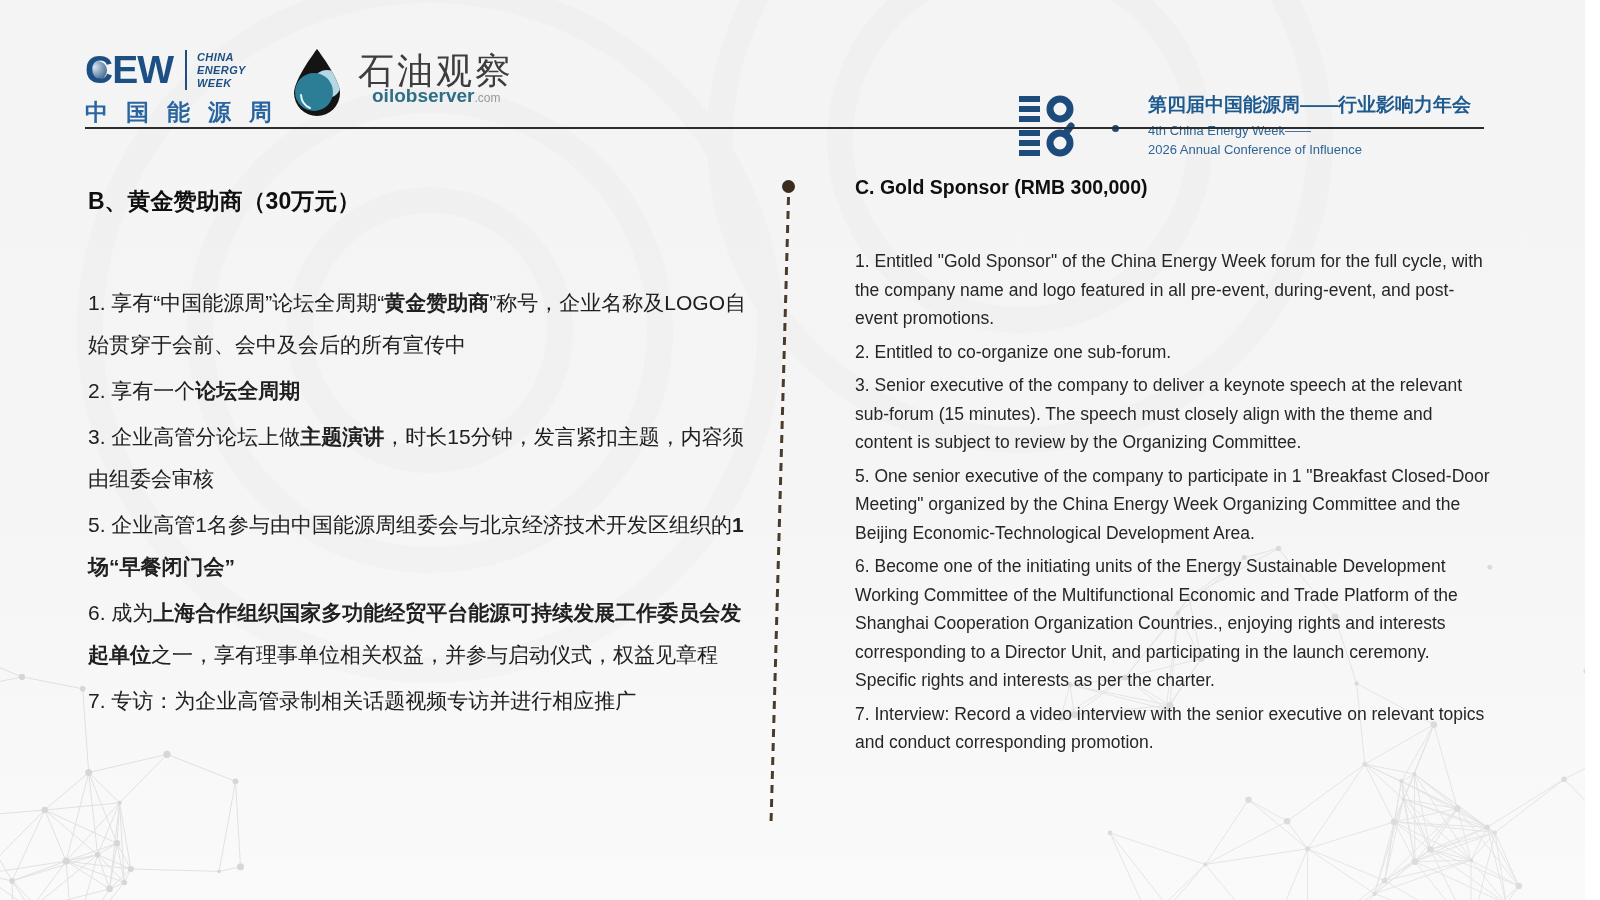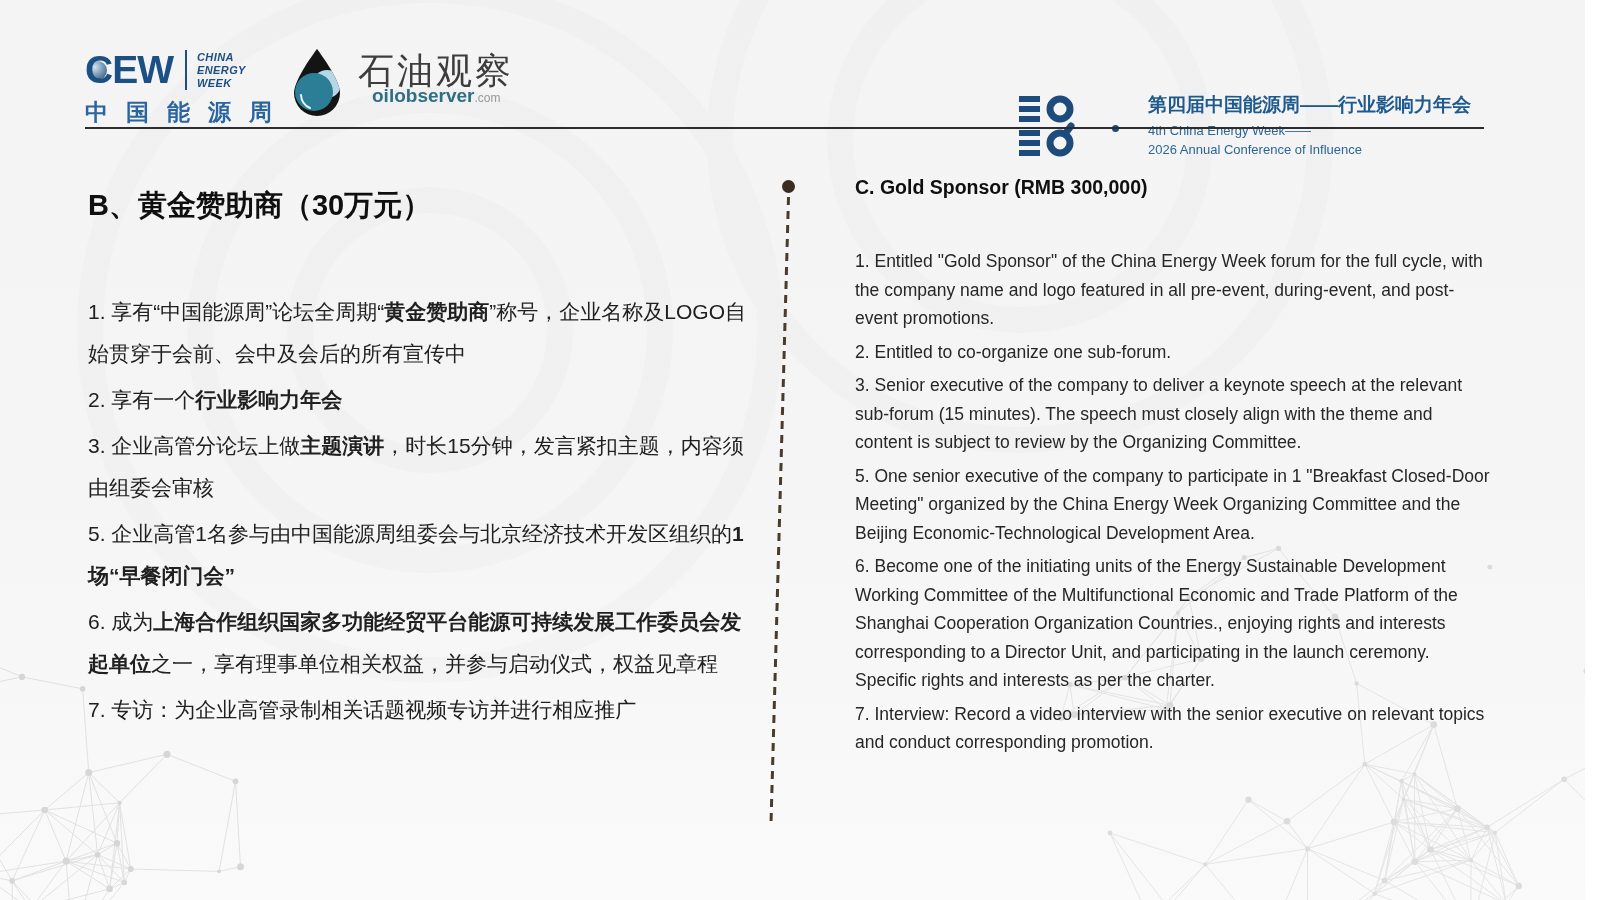--- a/index.html
+++ b/index.html
@@ -29,21 +29,21 @@
 
   .event-logo{position:absolute;right:114px;top:52px;display:flex;align-items:center;gap:27px;margin-top:40px;}
   .ev-dot{width:7px;height:7px;border-radius:50%;background:#1d4b7c;margin:6px 2px 0 2px;}
   .ev-cn{font-size:19px;font-weight:700;color:#1e5a8e;margin-bottom:3px;white-space:nowrap;}
   .ev-en{font-size:13px;font-weight:500;color:#2d6595;line-height:19px;white-space:nowrap;}
 
   .header-rule{position:absolute;left:85px;top:127px;width:1399px;height:1.5px;background:#2c2c2c;}
 
   
   .left-col{position:absolute;left:88px;top:186px;width:662px;}
-  .zh-heading{margin:0 0 65px 0;font-size:29px;font-weight:700;color:#0f0f0f;}
+  .zh-heading{margin:0 0 65px 0;font-size:23px;font-weight:700;color:#0f0f0f;}
   .zh-item{font-size:21px;line-height:42px;color:#202020;margin-bottom:4px;}
   .zh-item .b{font-weight:700;}
 
   .right-col{position:absolute;left:855px;top:176px;width:638px;}
   .en-heading{margin:0 0 48px 0;font-size:19.5px;font-weight:700;color:#0f0f0f;}
   .en-item{font-size:17.5px;line-height:28.5px;color:#262626;margin-bottom:5px;}
 
   
   .divider-dot{position:absolute;left:782px;top:180px;width:13px;height:13px;border-radius:50%;background:#3a2c1e;}
   .divider-line{position:absolute;left:787px;top:197px;width:2.5px;height:628px;
@@ -445,21 +445,21 @@
   </header>
 
   <div class="header-rule"></div>
 
   <main>
 
     <section class="left-col">
       <h2 class="zh-heading">B、黄金赞助商（30万元）</h2>
       <div id="zh-list">
           <div class="zh-item"><span>1. 享有“中国能源周”论坛全周期“</span><span class="b">黄金赞助商</span><span>”称号，企业名称及LOGO自始贯穿于会前、会中及会后的所有宣传中</span></div>
-          <div class="zh-item"><span>2. 享有一个</span><span class="b">行业影响力年会</span></div>
+          <div class="zh-item"><span>2. 享有一个</span><span class="b">论坛全周期</span></div>
           <div class="zh-item"><span>3. 企业高管分论坛上做</span><span class="b">主题演讲</span><span>，时长15分钟，发言紧扣主题，内容须由组委会审核</span></div>
           <div class="zh-item"><span>5. 企业高管1名参与由中国能源周组委会与北京经济技术开发区组织的</span><span class="b">1场“早餐闭门会”</span></div>
           <div class="zh-item"><span>6. 成为</span><span class="b">上海合作组织国家多功能经贸平台能源可持续发展工作委员会发起单位</span><span>之一，享有理事单位相关权益，并参与启动仪式，权益见章程</span></div>
           <div class="zh-item"><span>7. 专访：为企业高管录制相关话题视频专访并进行相应推广</span></div>
         </div>
     </section>
 
     <div class="divider-dot"></div>
     <div class="divider-line"></div>
 

